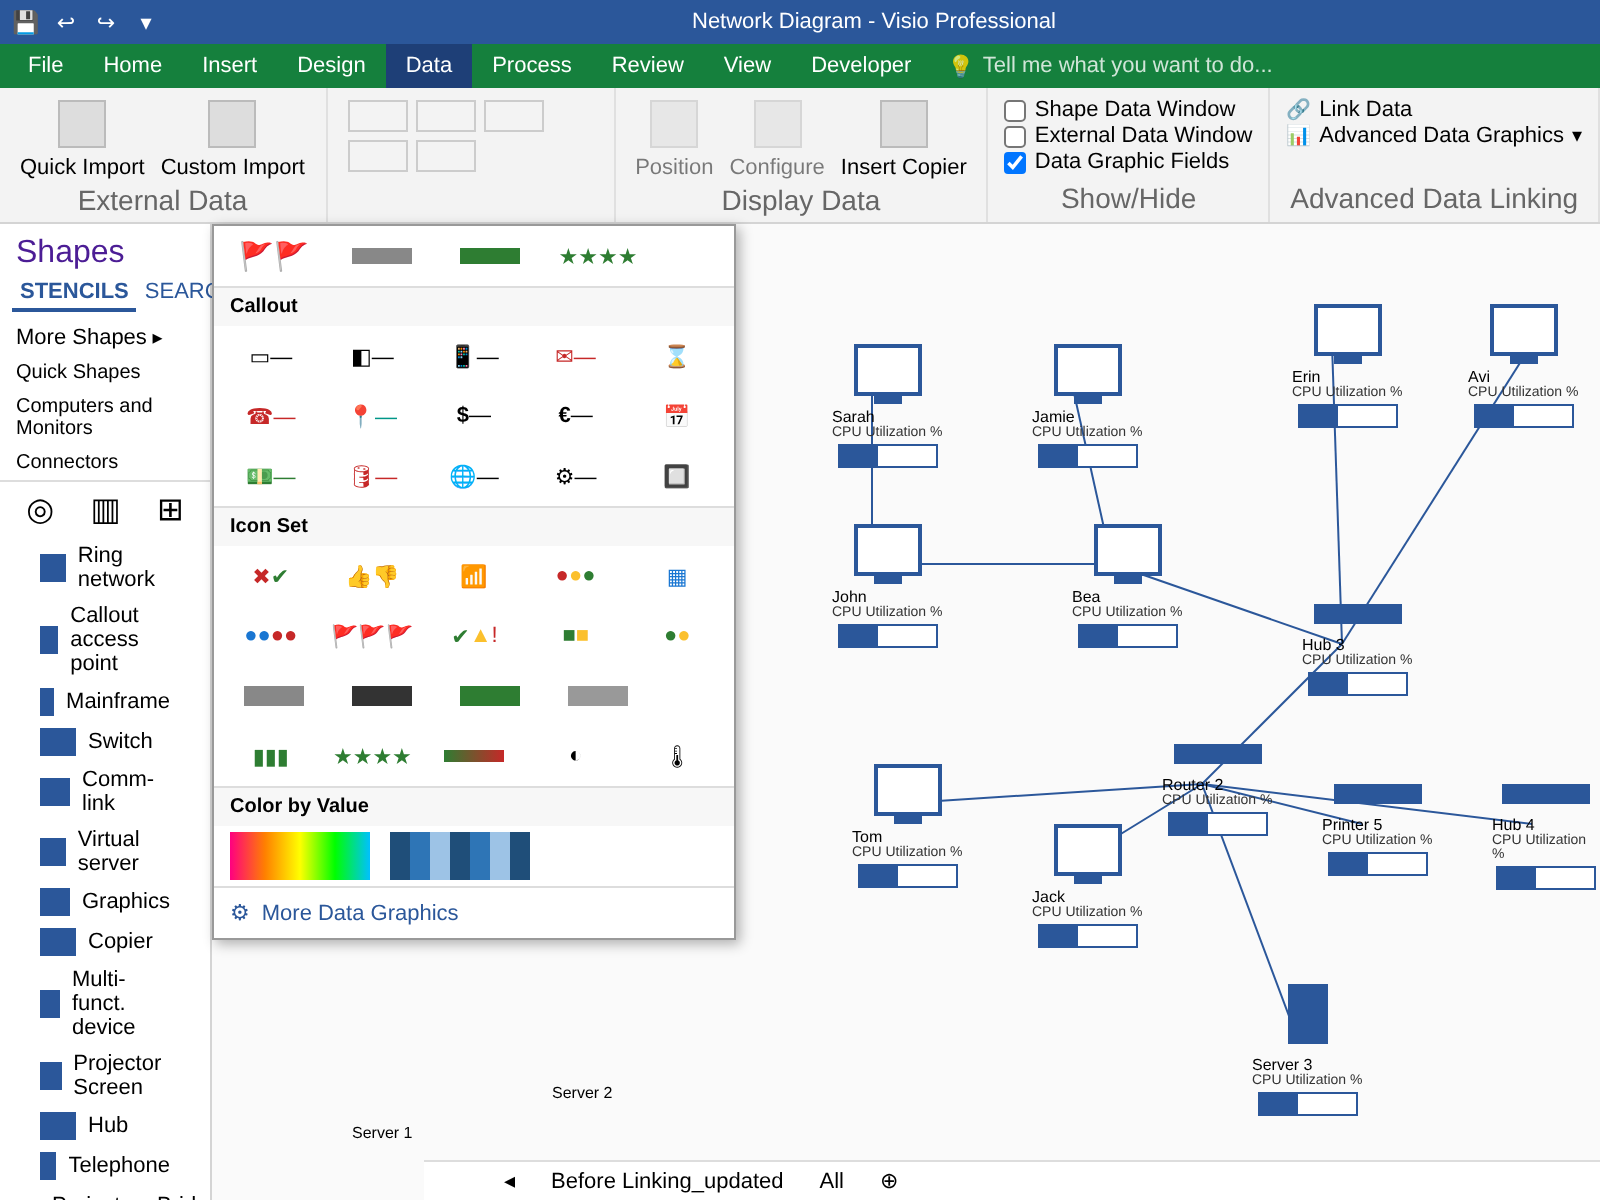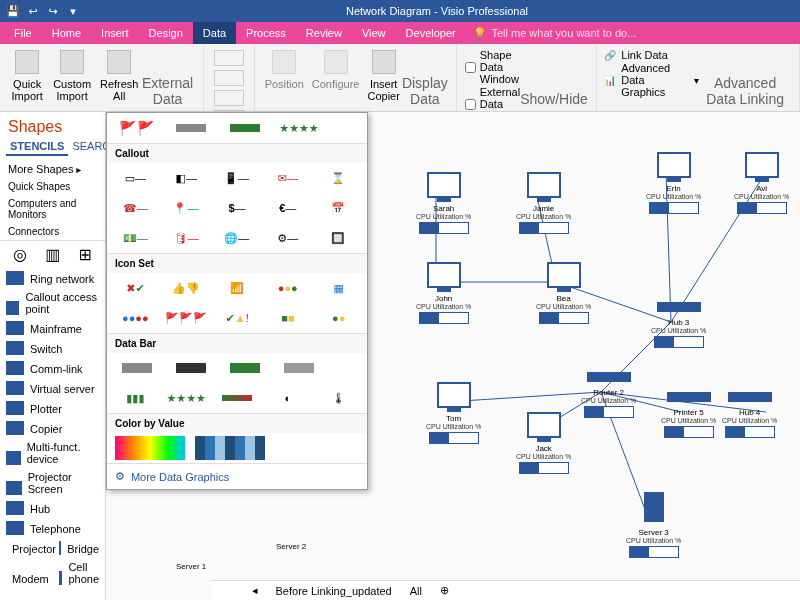--- a/index.html
+++ b/index.html
@@ -1,48 +1,48 @@
 <!DOCTYPE html>
 <html><head>
 <meta charset="utf-8">
 <style>
 *{margin:0;padding:0;box-sizing:border-box;font-family:"Segoe UI",sans-serif;font-size:11px}
 body{width:800px;height:600px;overflow:hidden;background:#fff}
 .titlebar{height:22px;background:#2b579a;color:#fff;display:flex;align-items:center;padding:0 6px;font-size:11px}
 .titlebar .qat{display:flex;gap:6px;align-items:center}
 .titlebar .qat span{width:14px;height:14px;display:inline-flex;align-items:center;justify-content:center;color:#fff}
 .titlebar .title{margin:0 auto;font-size:11px}
-.menubar{height:22px;background:#ec4899;color:#fff;display:flex;align-items:center;padding:0 4px}
+.menubar{height:22px;background:#15803d;color:#fff;display:flex;align-items:center;padding:0 4px}
 .menubar .tab{padding:0 10px;height:22px;line-height:22px;cursor:pointer}
 .menubar .tab.active{background:#1e3f77}
 .menubar .tell{margin-left:8px;opacity:.8;display:flex;align-items:center;gap:4px}
 .ribbon{height:68px;background:#f3f3f3;border-bottom:1px solid #d4d4d4;display:flex}
-.rgroup{border-right:1px solid #e0e0e0;padding:4px 8px;display:flex;flex-direction:row;justify-content:space-between;position:relative}
+.rgroup{border-right:1px solid #e0e0e0;padding:4px 8px;display:flex;flex-direction:column;justify-content:space-between;position:relative}
 .rgroup .label{font-size:14px;color:#666;text-align:center;margin-top:auto}
 .rgroup .btns{display:flex;gap:4px;align-items:flex-start}
 .rbtn{display:flex;flex-direction:column;align-items:center;gap:4px;padding:2px;cursor:pointer;font-size:10px;text-align:center;line-height:1.1}
 .rbtn .ico{width:24px;height:24px;background:#ddd;border:1px solid #bbb}
 .rchk{display:flex;align-items:center;gap:4px;font-size:10px;margin:1px 0}
 .rchk input{width:11px;height:11px}
 .main{display:flex;height:488px}
 .shapes{width:106px;border-right:1px solid #d4d4d4;background:#fff;display:flex;flex-direction:column}
-.shapes h2{color:#c2410c;font-weight:400;font-size:16px;padding:6px 8px 2px}
+.shapes h2{color:#4c1d95;font-weight:400;font-size:16px;padding:6px 8px 2px}
 .shapes .searchbar{display:flex;padding:0 6px 4px;font-size:10px;color:#2b579a}
 .shapes .searchbar span{padding:2px 4px}
 .shapes .searchbar .active{border-bottom:2px solid #2b579a;font-weight:600}
 .shapes .catlist{border-bottom:1px solid #ddd}
 .shapes .cat{padding:3px 8px;font-size:10px;cursor:pointer}
 .shapes .cat.sel{background:#cfe2f3}
 .shapes .items{flex:1;overflow:hidden}
-.shapes .item{display:flex;align-items:flex-end;gap:6px;padding:3px 6px;font-size:10px;cursor:pointer}
+.shapes .item{display:flex;align-items:center;gap:6px;padding:3px 20px;font-size:10px;cursor:pointer}
 .shapes .item .ic{width:18px;height:14px;display:inline-block;background:#2b579a}
 .shapes .cols{display:flex;flex-wrap:wrap}
 .shapes .cols .item{width:50%}
 .canvas{flex:1;position:relative;background:#fafafa;overflow:hidden}
-.canvas .node{position:absolute;text-align:center;font-size:8px}
+.canvas .node{position:absolute;font-size:8px}
 .canvas .node .mon{width:34px;height:26px;border:2px solid #2b579a;background:#fff;margin:0 auto;position:relative}
 .canvas .node .mon:after{content:"";position:absolute;bottom:-6px;left:50%;transform:translateX(-50%);width:14px;height:4px;background:#2b579a}
 .canvas .node .hub{width:44px;height:10px;background:#2b579a;margin:0 auto}
 .canvas .node .srv{width:20px;height:30px;background:#2b579a;margin:0 auto}
 .canvas .node .lbl{font-size:8px;margin-top:6px}
 .canvas .node .bar{width:50px;height:12px;border:1px solid #2b579a;background:#fff;margin:2px auto 0;position:relative}
 .canvas .node .bar:before{content:"";position:absolute;left:0;top:0;bottom:0;width:40%;background:#2b579a}
 .canvas .node .barlbl{font-size:7px;color:#333}
 .canvas svg.net{position:absolute;inset:0;pointer-events:none}
 .dropdown{position:absolute;left:106px;top:112px;width:262px;background:#fff;border:1px solid #999;box-shadow:2px 2px 6px rgba(0,0,0,.3);z-index:10}
@@ -89,25 +89,20 @@
       <div class="rbtn">
           <div class="ico"></div>
           <span>Quick
 Import</span>
         </div>
       <div class="rbtn">
           <div class="ico"></div>
           <span>Custom
 Import</span>
         </div>
-      <div class="rbtn">
-          <div class="ico"></div>
-          <span>Refresh
-All</span>
-        </div>
     </div>
     <div class="label">External Data</div>
   </div>
   <div class="rgroup" style="flex:1">
     <div style="display:flex;gap:4px;flex-wrap:wrap;padding:2px">
       <div style="width:30px;height:16px;border:1px solid #ccc"></div>
       <div style="width:30px;height:16px;border:1px solid #ccc"></div>
       <div style="width:30px;height:16px;border:1px solid #ccc"></div>
       <div style="width:30px;height:16px;border:1px solid #ccc"></div>
       <div style="width:30px;height:16px;border:1px solid #ccc"></div>
@@ -195,21 +190,21 @@
         <div class="item">
           <span class="ic"></span>
           <span>Comm-link</span>
         </div>
         <div class="item">
           <span class="ic"></span>
           <span>Virtual server</span>
         </div>
         <div class="item">
           <span class="ic"></span>
-          <span>Plotter</span>
+          <span>Graphics</span>
         </div>
         <div class="item">
           <span class="ic"></span>
           <span>Copier</span>
         </div>
         <div class="item">
           <span class="ic"></span>
           <span>Multi-funct. device</span>
         </div>
         <div class="item">
@@ -320,21 +315,21 @@
           <div class="lbl">Router 2</div>
           <div class="barlbl">CPU Utilization %</div>
           <div class="bar"></div>
         </div>
         <div class="node" style="left: 555px; top: 280px;">
           <div class="hub"></div>
           <div class="lbl">Printer 5</div>
           <div class="barlbl">CPU Utilization %</div>
           <div class="bar"></div>
         </div>
-        <div class="node" style="left: 616px; top: 280px;">
+        <div class="node" style="left: 640px; top: 280px;">
           <div class="hub"></div>
           <div class="lbl">Hub 4</div>
           <div class="barlbl">CPU Utilization %</div>
           <div class="bar"></div>
         </div>
         <div class="node" style="left: 520px; top: 380px;">
           <div class="srv"></div>
           <div class="lbl">Server 3</div>
           <div class="barlbl">CPU Utilization %</div>
           <div class="bar"></div>
@@ -425,21 +420,20 @@
       </div>
     <div class="cell">
         <span style="color:#2e7d32">■</span>
         <span style="color:#fbc02d">■</span>
       </div>
     <div class="cell">
         <span style="color:#2e7d32">●</span>
         <span style="color:#fbc02d">●</span>
       </div>
   </div>
-  <div class="sect">Data Bar</div>
   <div class="row">
     <div class="cell">
         <div style="width:30px;height:10px;background:#888"></div>
       </div>
     <div class="cell">
         <div style="width:30px;height:10px;background:#333"></div>
       </div>
     <div class="cell">
         <div style="width:30px;height:10px;background:#2e7d32"></div>
       </div>

